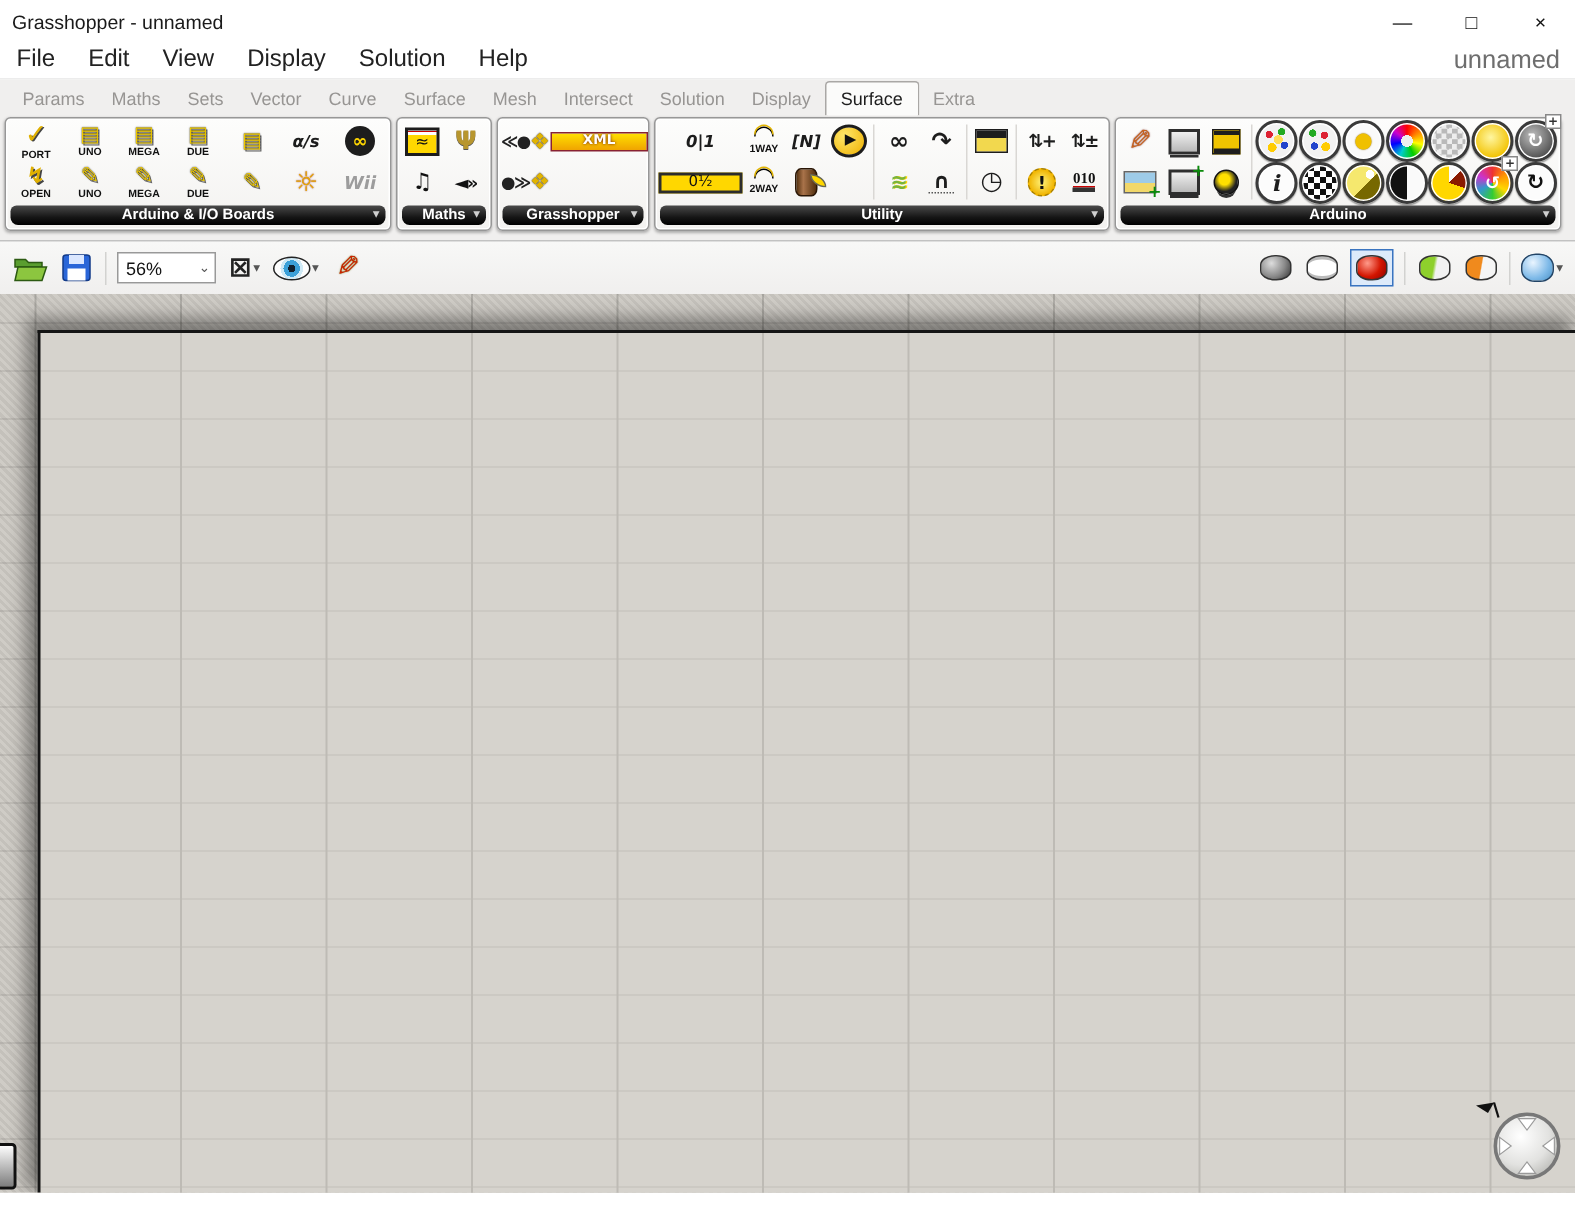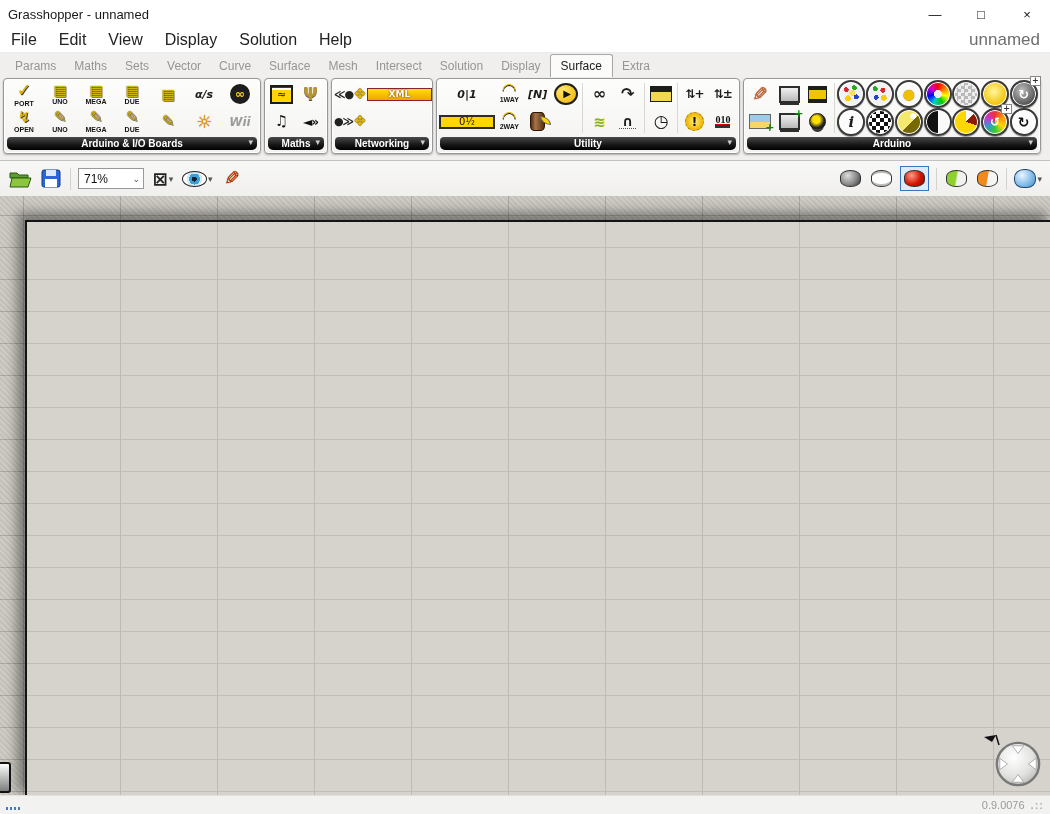--- a/index.html
+++ b/index.html
@@ -332,21 +332,21 @@
             </div>
           </div>
           <div class="col">
             <div class="tile">
               <span class="g g-xml">XML</span>
             </div>
             <div class="tile empty"></div>
           </div>
         </div>
         <div class="glabel">
-          <span class="gltext">Networking</span>
+          <span class="gltext">Grasshopper</span>
           <span class="glarrow">▾</span>
         </div>
       </section>
       <section class="group g-utility">
         <div class="icons">
           <div class="col">
             <div class="tile">
               <span class="g g-text">0|1</span>
             </div>
             <div class="tile">
@@ -526,21 +526,21 @@
     </div>
     <div class="tbtn">
       <svg width="20" height="19" viewBox="0 0 20 19">
         <rect x="1" y="1" width="18" height="17" rx="2" fill="#2a66d8" stroke="#123a88"></rect>
         <rect x="5" y="1" width="10" height="6" fill="#dbe7ff"></rect>
         <rect x="4" y="10" width="12" height="8" fill="#ffffff"></rect>
       </svg>
     </div>
     <div class="tsep"></div>
     <div class="combo">
-      <span class="cval">71%</span>
+      <span class="cval">56%</span>
       <span class="caret">⌄</span>
     </div>
     <div class="tbtn">
       <span class="gx">⊠</span>
       <span class="caret">▾</span>
     </div>
     <div class="tbtn">
       <span class="eye"></span>
       <span class="caret">▾</span>
     </div>
@@ -587,21 +587,14 @@
         </radialGradient>
       </defs>
       <circle cx="25" cy="25" r="22" fill="url(#ballg)" stroke="#787878" stroke-width="2.5"></circle>
       <path d="M19,6 L31,6 L25,14 Z" fill="#fff" stroke="#9a9a9a" stroke-width="0.8"></path>
       <path d="M19,44 L31,44 L25,36 Z" fill="#fff" stroke="#9a9a9a" stroke-width="0.8"></path>
       <path d="M6,19 L6,31 L14,25 Z" fill="#fff" stroke="#9a9a9a" stroke-width="0.8"></path>
       <path d="M44,19 L44,31 L36,25 Z" fill="#fff" stroke="#9a9a9a" stroke-width="0.8"></path>
     </svg>
   </div>
 
-  <div class="statusbar">
-    <div class="sgrip-left"></div>
-    <div class="sb-right">
-      <span>0.9.0076</span>
-      <span class="sb-grip">.::</span>
-    </div>
-  </div>
 
 </div>
 
 </body></html>

